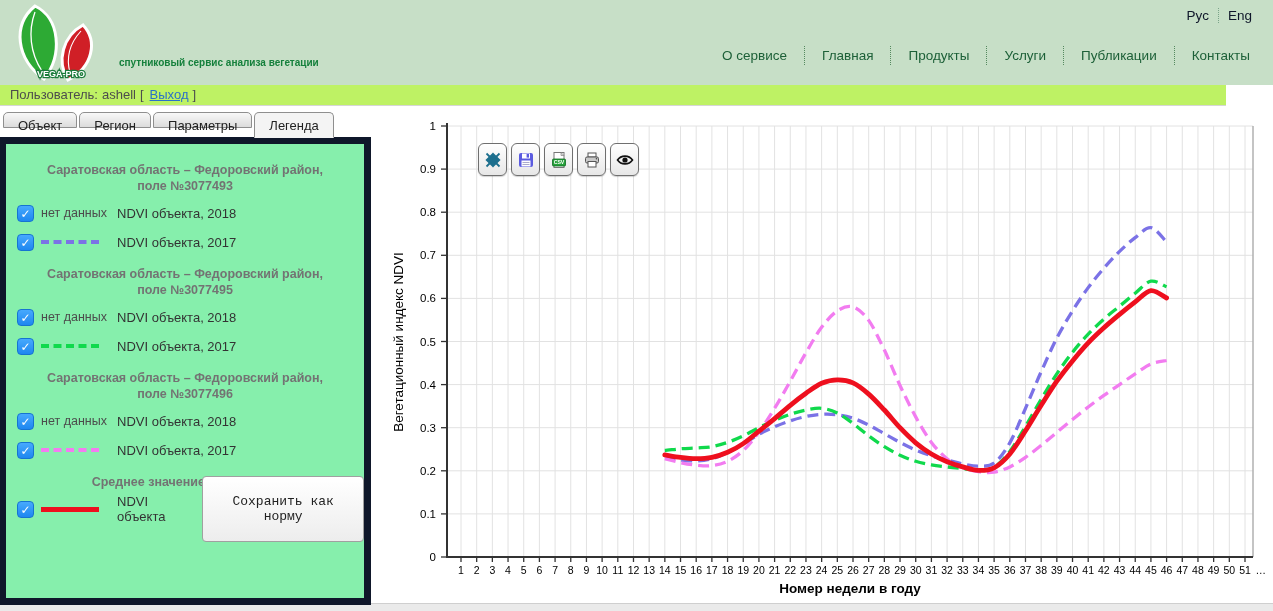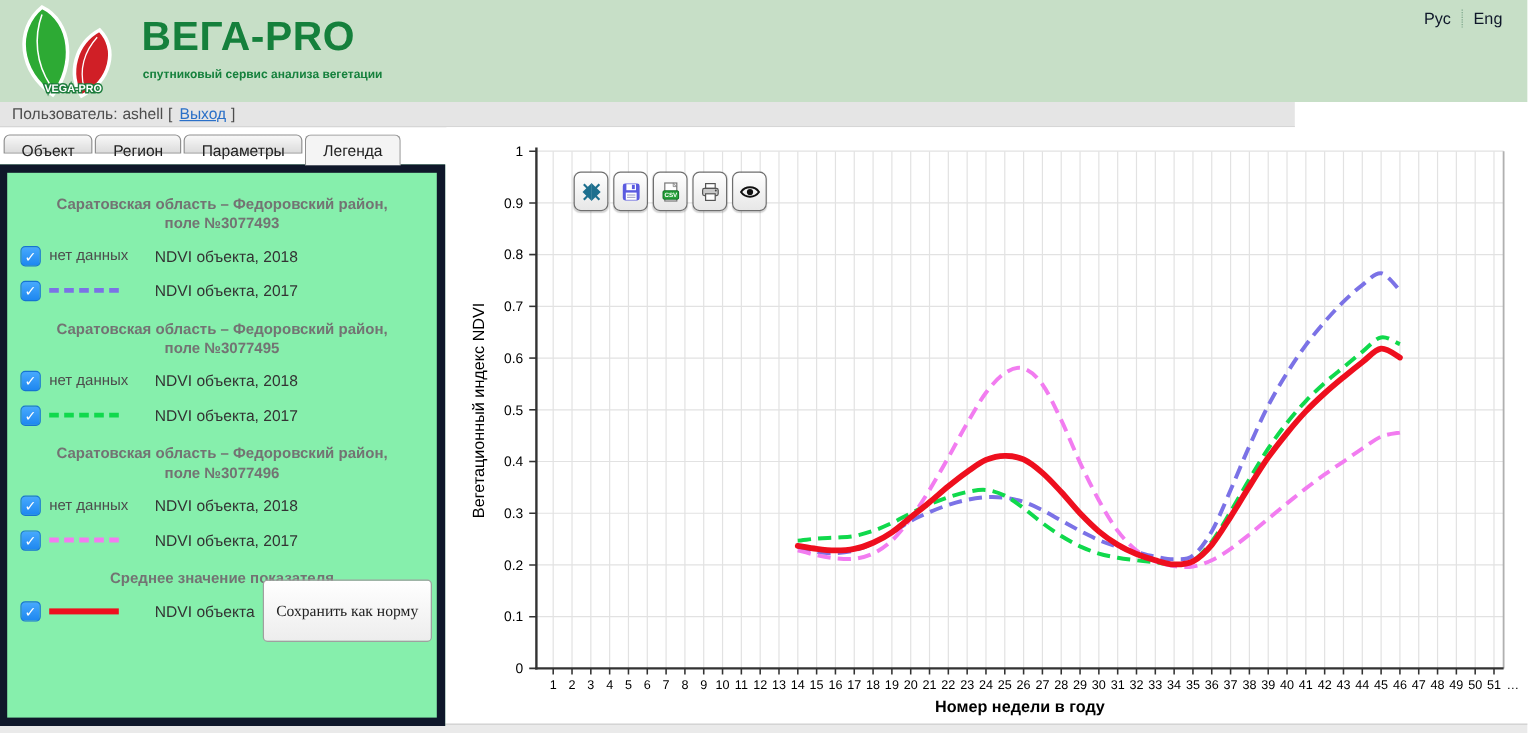--- a/index.html
+++ b/index.html
@@ -14,21 +14,21 @@
     color:#15803c; letter-spacing:.5px; }
   .brand-sub { position:absolute; left:119px; top:57px; font-size:10px; font-weight:bold; color:#15803c; }
   .lang-bar { position:absolute; right:12px; top:8px; font-size:13.5px; color:#0f172a; display:flex; }
   .lang-item { padding:0 9px; cursor:pointer; }
   .lang-item + .lang-item { border-left:1px dotted #7aa489; }
   .nav { position:absolute; right:6px; top:46px; display:flex; }
   .nav-item { padding:2px 17px; font-size:13.5px; color:#1d6038; cursor:pointer; }
   .nav-item + .nav-item { border-left:1px dotted #55895f; }
 
   
-  .user-bar { position:absolute; left:0; top:85px; width:1079px; height:21px; background:#e5e5e5;
+  .user-bar { position:absolute; left:0; top:85px; width:1226px; height:21px; background:#bef264;
     border-bottom:1px solid #d6d6d6; font-size:13px; color:#4d4d4d; line-height:20px; padding-left:10px; }
   .user-bar span { margin-right:4px; }
   .logout-link { color:#2a70c8; text-decoration:underline; cursor:pointer; margin:0 2px; }
 
   
   .tabs { position:absolute; left:3px; top:112px; display:flex; z-index:3; }
   .tab { padding:5px 14px 4px 14px; font-size:13px; color:#222; border:1px solid #8f8f8f;
     border-radius:5px 5px 0 0; background:linear-gradient(#f8f8f8,#dcdcdc); margin-right:2px;
     cursor:pointer; height:16px; }
   .tab.active { background:#f4f4f4; border-bottom:1px solid #f4f4f4; margin-bottom:-1px; height:26px; }
@@ -38,24 +38,24 @@
     color:#737373; line-height:16px; }
   .legend-row { display:flex; align-items:center; margin:9px 0 0 11px; height:20px; }
   .checkbox { width:17px; height:17px; border-radius:4px; flex:0 0 17px;
     background:linear-gradient(#47a9fd,#1e87f0); border:1px solid #1673d1;
     color:#fff; font-size:12px; font-weight:bold; text-align:center; line-height:16px; cursor:pointer; }
   .sample-box { width:66px; margin:0 6px 0 7px; flex:0 0 66px; display:flex; align-items:center; }
   .nodata-text { font-size:12.5px; color:#4c4c4c; }
   .line-sample { width:58px; height:0; }
   .line-sample.dashed { border-top:4px dashed currentColor; }
   .line-sample.solid  { border-top:5px solid  currentColor; }
-  .legend-label { font-size:13px; color:#333; margin-left:16px; }
+  .legend-label { font-size:13px; color:#333; margin-left:4px; }
   .save-norm-btn { margin-left:7px; font-size:13px; color:#222; padding:17px 10px;
     border:1px solid #a0a0a0; border-radius:4px; background:linear-gradient(#fff,#ededed);
-    cursor:pointer; font-family:Liberation Serif, serif; }
+    cursor:pointer; font-family:Liberation Mono, monospace; }
 
   
   .chart-wrap { position:absolute; left:372px; top:106px; width:901px; height:497px; background:#fff; }
   .chart-wrap svg text { font-family:"Liberation Sans","DejaVu Sans",sans-serif; }
   .toolbar { position:absolute; left:106px; top:37px; display:flex; gap:4px; z-index:5; }
   .tool-btn { width:29px; height:33px; border:1px solid #6f6f6f; border-radius:6px;
     background:linear-gradient(#ffffff,#e7e7e7); display:flex; align-items:center;
     justify-content:center; cursor:pointer; box-shadow:0 1px 1px rgba(0,0,0,.18); }
 
   
@@ -68,25 +68,32 @@
 <div id="page">
 
   <div class="header">
     <svg class="logo-svg" width="100" height="80" viewBox="0 0 100 80">
       <path d="M36,76 C8,56 4,22 27,3 C52,15 55,52 36,76 Z" fill="#2daa34" stroke="#ffffff" stroke-width="3"></path>
       <path d="M34,68 C22,50 20,28 27,9" stroke="#ffffff" stroke-width="1.3" fill="none"></path>
       <path d="M60,77 C48,58 55,33 75,22 C90,38 85,64 60,77 Z" fill="#d01f26" stroke="#ffffff" stroke-width="3"></path>
       <path d="M62,70 C58,55 62,40 73,28" stroke="#ffffff" stroke-width="1.1" fill="none"></path>
       <text x="29" y="74" font-size="9" font-weight="bold" fill="#ffffff" stroke="#1c7c3c" stroke-width="2.4" paint-order="stroke">VEGA-PRO</text>
     </svg>
-    <div class="brand-title">ВЕГА-PRO</div>
     <div class="brand-sub">спутниковый сервис анализа вегетации</div>
     <div class="lang-bar">
       <div class="lang-item">Рус</div>
       <div class="lang-item">Eng</div>
+    </div>
+    <div class="nav">
+      <div class="nav-item">О сервисе</div>
+      <div class="nav-item">Главная</div>
+      <div class="nav-item">Продукты</div>
+      <div class="nav-item">Услуги</div>
+      <div class="nav-item">Публикации</div>
+      <div class="nav-item">Контакты</div>
     </div>
   </div>
 
   <div class="user-bar">
     <span>Пользователь:</span><span>ashell</span><span>[</span><span class="logout-link">Выход</span><span>]</span>
   </div>
 
   <div class="tabs">
     <div class="tab">Объект</div>
     <div class="tab">Регион</div>

